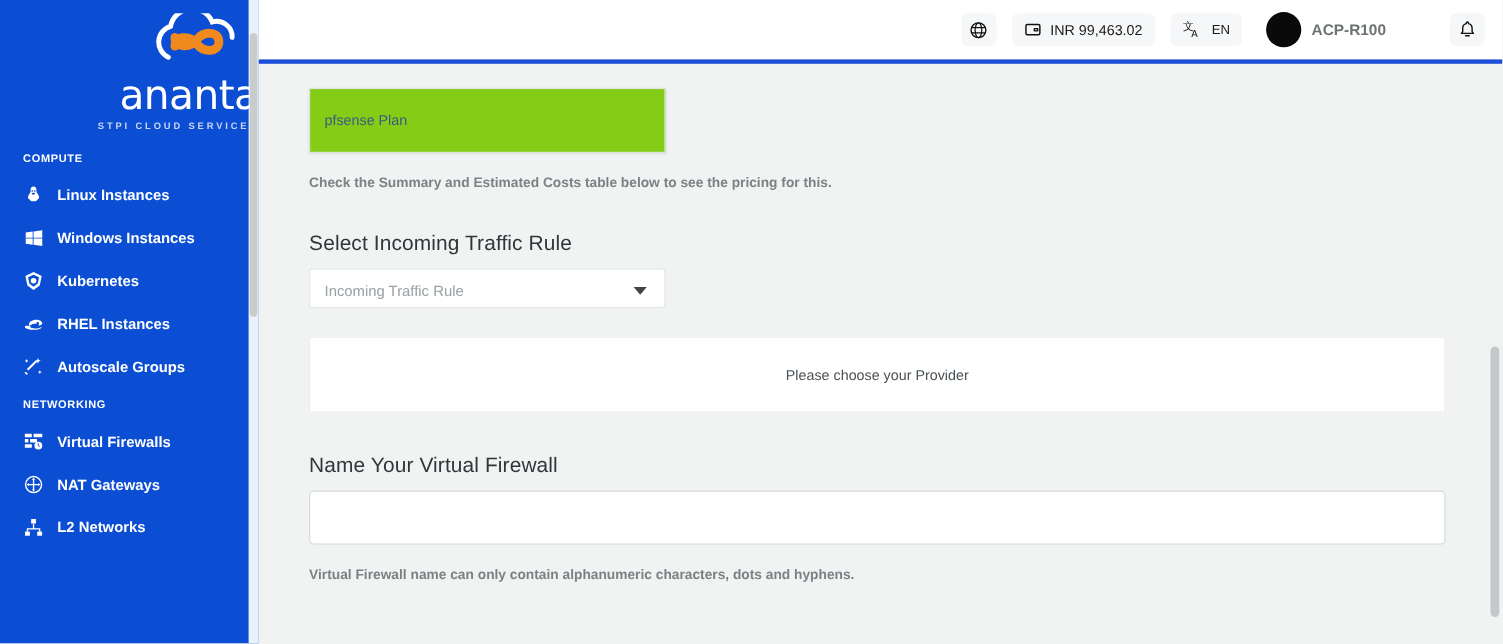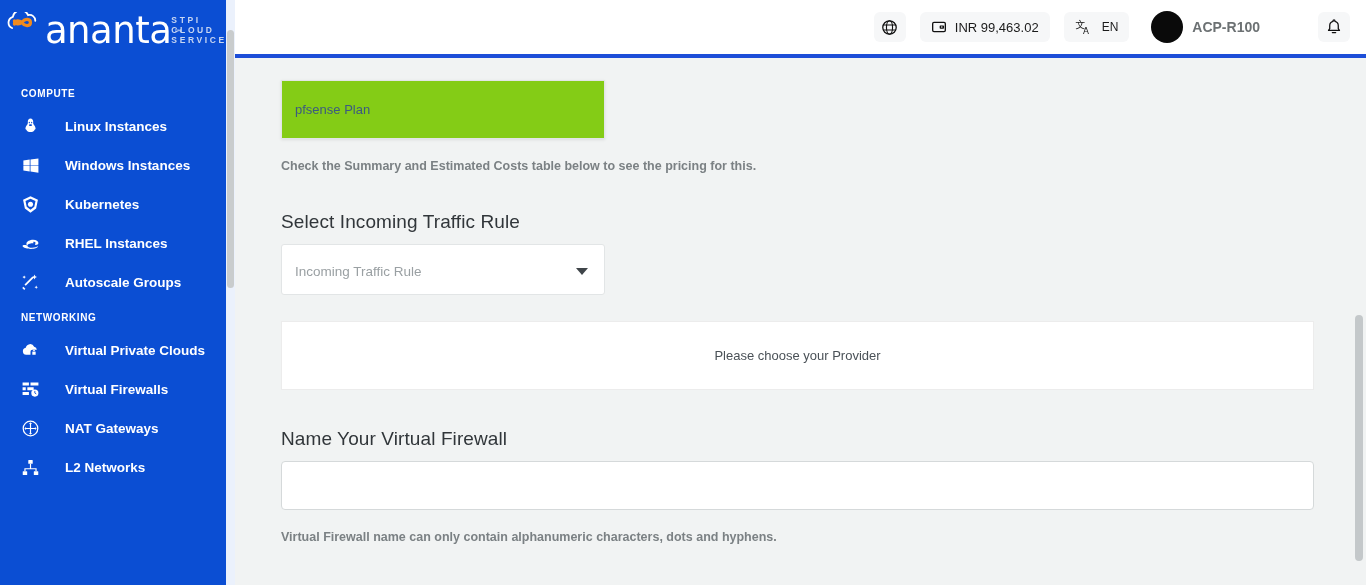--- a/index.html
+++ b/index.html
@@ -15,39 +15,39 @@
   .sidebar {
     width: 235px; height: 585px;
     background: #0b4ed3;
     position: relative;
     overflow: hidden;
     flex: 0 0 235px;
   }
   .sb-scroll { position: absolute; inset: 0; overflow: hidden; }
   .logo-wrap {
     padding: 12px 0 10px 0;
-    display: flex; flex-direction: row; align-items: flex-start;
+    display: flex; flex-direction: column; align-items: flex-end;
   }
   .logo-mark { width: 112px; height: 56px; }
   .logo-word {
     font-size: 37px; letter-spacing: -0.5px; color: #ffffff;
     font-weight: 400; line-height: 38px; position: relative;
     font-family: "DejaVu Sans", sans-serif;
   }
   .logo-tm { position: absolute; top: 2px; right: -11px; font-size: 9px; }
   .logo-sub {
     font-size: 8.5px; letter-spacing: 2.6px; color: #c8d6f2;
     margin-top: 3px; font-weight: 600;
   }
   .sb-section {
     color: #ffffff; font-size: 10px; font-weight: 700;
     letter-spacing: 0.6px; padding: 10px 0 8px 21px;
   }
   .sb-item {
-    display: flex; align-items: center; gap: 25px;
+    display: flex; align-items: center; gap: 12px;
     height: 39px; padding-left: 21px;
     color: #ffffff; font-size: 13.5px; font-weight: 600;
     cursor: pointer; white-space: nowrap;
   }
   .sb-ico {
     width: 19px; height: 19px; flex: 0 0 19px;
     display: flex; align-items: center; justify-content: center;
     color: #fff;
   }
   .sb-ico svg { width: 100%; height: 100%; fill: #ffffff; }
@@ -98,21 +98,21 @@
   .provider-card {
     width: 324px; height: 59px; background: #84cc16;
     border: 1px solid #e2e5e6;
     box-shadow: 0 1px 3px rgba(0,0,0,0.09);
     display: flex; align-items: center; padding-left: 13px;
     cursor: pointer;
   }
   .provider-card-label { font-size: 13px; color: #3c5a80; }
   .hint { font-size: 12.5px; color: #7b8184; margin-top: 20px; font-weight: bold; }
   .select-box {
-    width: 324px; height: 51px; background: #ffffff;
+    width: 324px; height: 36px; background: #ffffff;
     border: 1px solid #e2e5e6; border-radius: 3px;
     display: flex; align-items: center; justify-content: space-between;
     padding: 4px 16px 0 13px; cursor: pointer; margin-top: 1px;
   }
   .select-ph { font-size: 13.5px; color: #9aa0a3; }
   .caret {
     width: 0; height: 0;
     border-left: 6px solid transparent;
     border-right: 6px solid transparent;
     border-top: 7px solid #3f4549;
@@ -200,29 +200,20 @@
           <svg viewBox="0 0 24 24">
               <path d="M14.5 4.5l1.6 1.6L6 16.2 4.4 14.6 14.5 4.5zm2.6-2.6l1 2.1 2.1 1-2.1 1-1 2.1-1-2.1-2.1-1 2.1-1 1-2.1zM4 3l.7 1.5L6.2 5.2 4.7 5.9 4 7.4 3.3 5.9 1.8 5.2 3.3 4.5 4 3zm15.2 12.8l.7 1.5 1.5.7-1.5.7-.7 1.5-.7-1.5-1.5-.7 1.5-.7.7-1.5z"></path>
               <path d="M3 17.5l2.5 2.5-1.4 1.4L1.6 18.9z"></path>
             </svg>
         </span>
         <span>Autoscale Groups</span>
       </div>
 
       <div class="sb-section">NETWORKING</div>
 
-      <div class="sb-item">
-        <span class="sb-ico">
-          <svg viewBox="0 0 24 24">
-              <path d="M6.5 17.5A4.5 4.5 0 0 1 6 8.6a5.6 5.6 0 0 1 10.6-1.4A4.2 4.2 0 0 1 20 11h-5.6a2.4 2.4 0 0 0-2.4 2.4v4.1H6.5z"></path>
-              <path d="M14.8 13.8v-.8a1.6 1.6 0 0 1 3.2 0v.8h.5v3.6h-4.2v-3.6h.5zm.9 0h1.4v-.8a.7.7 0 0 0-1.4 0v.8z"></path>
-            </svg>
-        </span>
-        <span>Virtual Private Clouds</span>
-      </div>
 
       <div class="sb-item">
         <span class="sb-ico">
           <svg viewBox="0 0 24 24">
               <path d="M2 3h8v4H2V3zm10 0h10v4H12V3zM2 9h4v4H2V9zm6 0h8v4H8V9zM2 15h8v4H2v-4z"></path>
               <circle cx="17.5" cy="16.5" r="4.5"></circle>
               <path d="M17.5 13.8v2.7l1.8 1.1" stroke="#0b4ed3" stroke-width="1.1" fill="none"></path>
             </svg>
         </span>
         <span>Virtual Firewalls</span>

